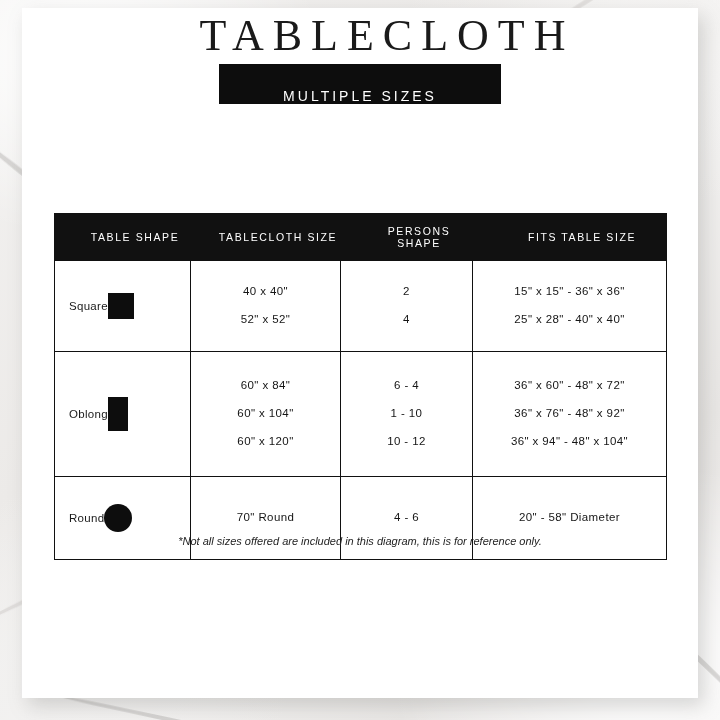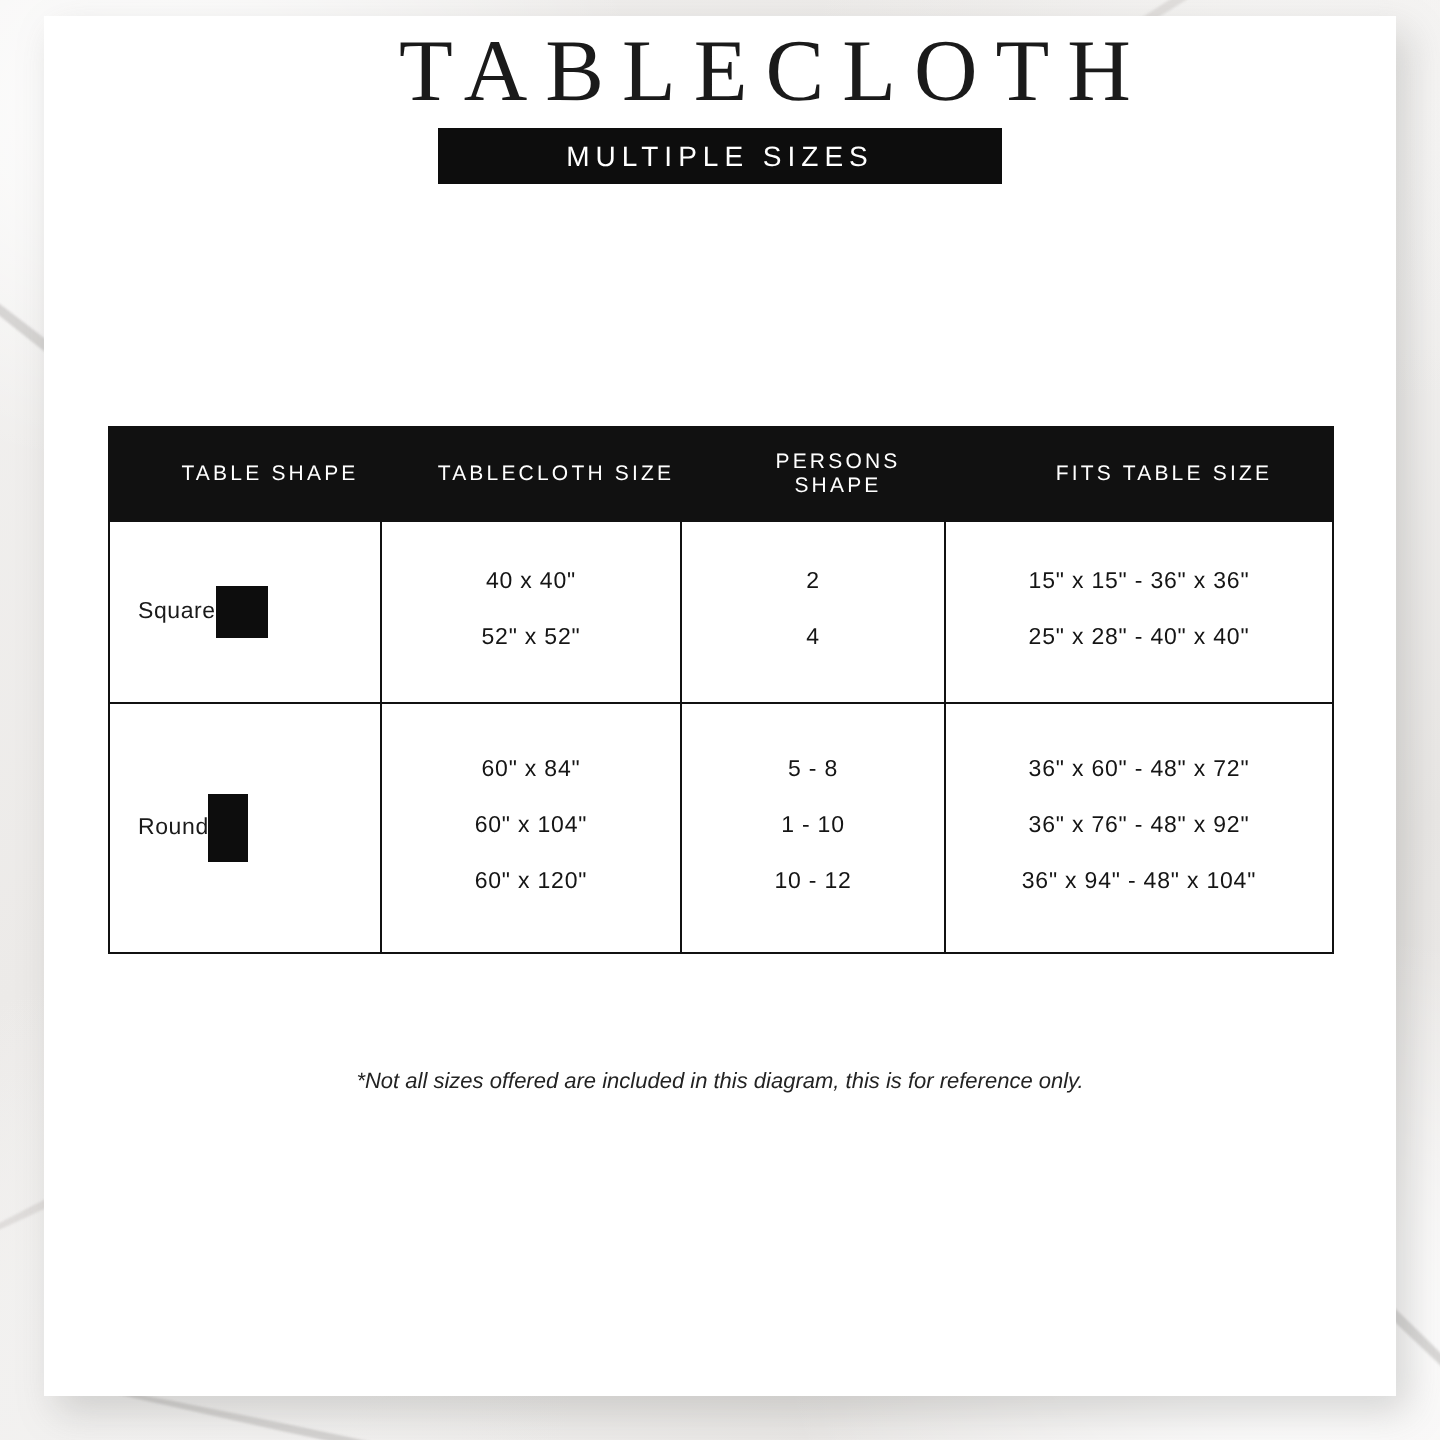--- a/index.html
+++ b/index.html
@@ -57,24 +57,24 @@
     color: #1a1a1a;
     font-weight: 400;
     padding-left: 27px;
   }
 
   .subtitle-bar {
     position: absolute;
     top: 64px;
     left: 219px;
     width: 282px;
-    height: 28px;
+    height: 40px;
     background: #0d0d0d;
     display: flex;
-    align-items: center;
+    align-items: flex-end;
     justify-content: center;
   }
   .subtitle-bar span {
     color: #ffffff;
     font-size: 14px;
     letter-spacing: 3px;
     font-family: "Liberation Sans", sans-serif;
   }
 
   .table-wrap {
@@ -220,40 +220,57 @@
           </td>
           <td class="data-cell">
             <div class="line">15" x 15" - 36" x 36"</div>
             <div class="line">25" x 28" - 40" x 40"</div>
           </td>
         </tr>
 
         <tr class="row-oblong">
           <td class="shape-cell">
             <div class="shape-inner">
-              <span class="shape-label">Round</span>
+              <span class="shape-label">Oblong</span>
               <span class="glyph-oblong"></span>
             </div>
           </td>
           <td class="data-cell">
             <div class="line">60" x 84"</div>
             <div class="line">60" x 104"</div>
             <div class="line">60" x 120"</div>
           </td>
           <td class="data-cell">
-            <div class="line">5 - 8</div>
+            <div class="line">6 - 4</div>
             <div class="line">1 - 10</div>
             <div class="line">10 - 12</div>
           </td>
           <td class="data-cell">
             <div class="line">36" x 60" - 48" x 72"</div>
             <div class="line">36" x 76" - 48" x 92"</div>
             <div class="line">36" x 94" - 48" x 104"</div>
           </td>
         </tr>
 
+        <tr class="row-round">
+          <td class="shape-cell">
+            <div class="shape-inner">
+              <span class="shape-label">Round</span>
+              <span class="glyph-round"></span>
+            </div>
+          </td>
+          <td class="data-cell">
+            <div class="line">70" Round</div>
+          </td>
+          <td class="data-cell">
+            <div class="line">4 - 6</div>
+          </td>
+          <td class="data-cell">
+            <div class="line">20" - 58" Diameter</div>
+          </td>
+        </tr>
       </tbody>
     </table>
   </div>
 
   <div class="footnote">*Not all sizes offered are included in this diagram, this is for reference only.</div>
 
 </div>
 
 </body></html>

